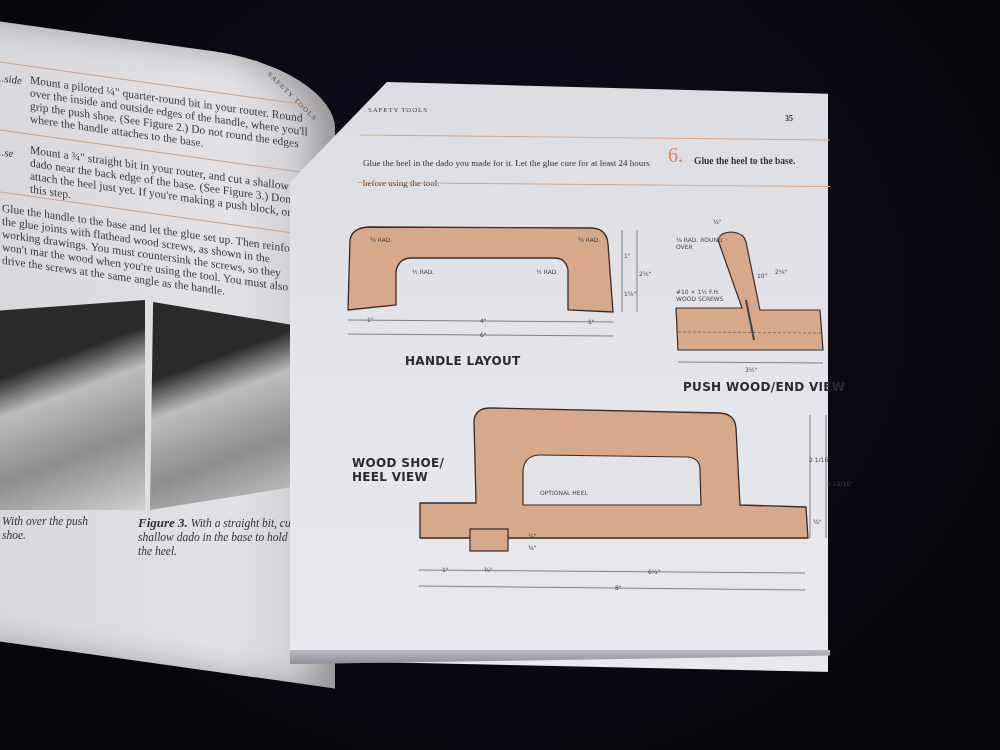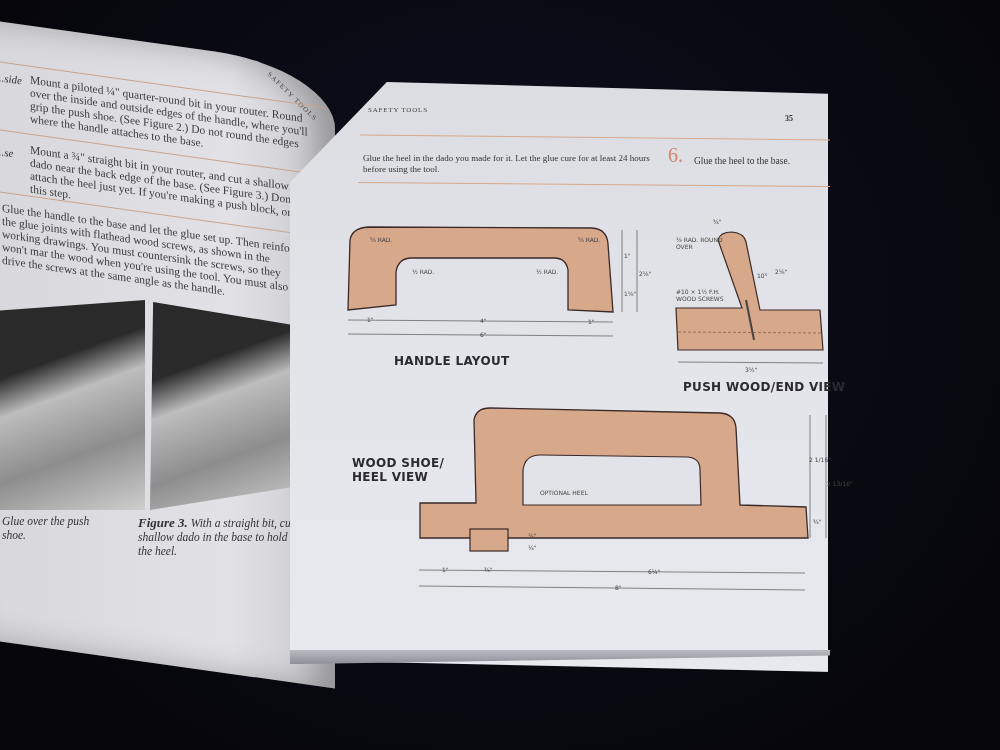--- a/index.html
+++ b/index.html
@@ -15,23 +15,23 @@
   .photo{position:absolute;background:linear-gradient(160deg,#2a2a2a 0%,#2a2a2a 30%,#bdbdbd 45%,#8d8d8d 70%,#cfcfcf 100%);}
   .caption{position:absolute;font-style:italic;font-size:11.5px;line-height:14px;color:#333;}
   .caption b{font-style:italic;font-size:13px;}
   
   .right-page{position:absolute;left:290px;top:82px;width:538px;height:590px;background:linear-gradient(180deg,#dcdde2 0%,#e4e5ea 50%,#e8e9ee 100%);
     clip-path:polygon(18% 0,100% 2%,101% 100%,0 98%,0 17%);}
   .page-edge{position:absolute;left:290px;top:650px;width:540px;height:14px;background:linear-gradient(180deg,#b9bac2,#8e8f98);clip-path:polygon(0 0,100% 0,100% 40%,2% 100%,0 100%);}
   .rhead{position:absolute;left:368px;top:106px;font-size:7px;letter-spacing:.8px;color:#444;}
   .pnum{position:absolute;left:785px;top:114px;font-size:8px;font-weight:bold;color:#333;}
   .hrule{position:absolute;height:0;border-top:1.3px solid #d7a88a;}
-  .step-text{position:absolute;left:363px;top:153px;width:300px;font-size:9px;line-height:11px;color:#333;}
+  .step-text{position:absolute;left:363px;top:153px;width:300px;font-size:9px;line-height:20px;color:#333;}
   .step-num{position:absolute;left:668px;top:144px;font-size:20px;color:#d2876a;}
-  .step-title{position:absolute;left:668px;top:156px;width:130px;font-size:9.5px;line-height:11px;font-weight:normal;color:#333;text-indent:26px;}
+  .step-title{position:absolute;left:668px;top:156px;width:130px;font-size:9.5px;line-height:11px;font-weight:bold;color:#333;text-indent:26px;}
   .fig-title{position:absolute;font-family:"DejaVu Sans",sans-serif;font-weight:bold;color:#2a2a30;font-size:12px;letter-spacing:.3px;line-height:14px;}
   .dim{position:absolute;font-family:"DejaVu Sans",sans-serif;font-size:6px;color:#444;}
   svg{position:absolute;left:0;top:0;}
 </style>
 </head>
 <body>
 
 <div class="scene"></div>
 
 <div class="left-page">
@@ -41,21 +41,21 @@
   <div class="left-text" style="top:48px">Mount a piloted ¼" quarter-round bit in your router. Round over the inside and outside edges of the handle, where you'll grip the push shoe. (See Figure 2.) Do not round the edges where the handle attaches to the base.</div>
   <div class="rule" style="top:108px"></div>
   <div class="left-label" style="top:124px">...se</div>
   <div class="left-text" style="top:118px">Mount a ¾" straight bit in your router, and cut a shallow dado near the back edge of the base. (See Figure 3.) Don't attach the heel just yet. If you're making a push block, omit this step.</div>
   <div class="rule" style="top:170px"></div>
   <div class="left-text" style="top:180px;left:12px;width:305px">Glue the handle to the base and let the glue set up. Then reinforce the glue joints with flathead wood screws, as shown in the working drawings. You must countersink the screws, so they won't mar the wood when you're using the tool. You must also drive the screws at the same angle as the handle.</div>
 </div>
 
 <div class="photo" style="left:0;top:300px;width:145px;height:210px;clip-path:polygon(0 5%,100% 0,100% 100%,0 100%)"></div>
 <div class="photo" style="left:150px;top:302px;width:155px;height:208px;clip-path:polygon(2% 0,100% 12%,100% 88%,0 100%)"></div>
-<div class="caption" style="left:2px;top:514px;width:110px">Glue over the push shoe.</div>
+<div class="caption" style="left:2px;top:514px;width:110px">With over the push shoe.</div>
 <div class="caption" style="left:138px;top:516px;width:165px"><b>Figure 3.</b> <span>With a straight bit, cut a shallow dado in the base to hold the heel.</span></div>
 
 <div class="right-page"></div>
 <div class="page-edge"></div>
 <div class="rhead">SAFETY TOOLS</div>
 <div class="pnum">35</div>
 <div class="hrule" style="left:360px;top:137px;width:470px;transform:rotate(.6deg)"></div>
 <div class="step-text">Glue the heel in the dado you made for it. Let the glue cure for at least 24 hours before using the tool.</div>
 <div class="step-num">6.</div>
 <div class="step-title">Glue the heel to the base.</div>
@@ -82,21 +82,21 @@
     <path d="M474,420 Q476,408 490,408 L720,413 Q735,414 736,428 L740,505 L806,507 L808,538 L420,538 L420,503 L476,503 Z" fill="#d7a88a" stroke="#3a2a28" stroke-width="1.3"></path>
     <path d="M523,505 L523,470 Q525,455 540,455 L688,457 Q700,458 700,470 L701,505 Z" fill="#e2e3e8" stroke="#3a2a28" stroke-width="1.2"></path>
     <rect x="470" y="529" width="38" height="22" fill="#d7a88a" stroke="#3a2a28" stroke-width="1.2"></rect>
     <line x1="419" y1="570" x2="805" y2="573" stroke="#555" stroke-width=".7"></line>
     <line x1="419" y1="586" x2="805" y2="590" stroke="#555" stroke-width=".7"></line>
     <line x1="810" y1="415" x2="810" y2="538" stroke="#555" stroke-width=".7"></line>
     <line x1="826" y1="415" x2="826" y2="538" stroke="#555" stroke-width=".7"></line>
   </g>
 </svg>
 
-<div class="fig-title" style="left:394px;top:354px">HANDLE LAYOUT</div>
+<div class="fig-title" style="left:405px;top:354px">HANDLE LAYOUT</div>
 <div class="fig-title" style="left:683px;top:380px">PUSH WOOD/END VIEW</div>
 <div class="fig-title" style="left:352px;top:456px">WOOD SHOE/</div>
 <div class="fig-title" style="left:352px;top:470px">HEEL VIEW</div>
 
 <div class="dim" style="left:370px;top:236px">⅝ RAD.</div>
 <div class="dim" style="left:578px;top:236px">⅝ RAD.</div>
 <div class="dim" style="left:412px;top:268px">½ RAD.</div>
 <div class="dim" style="left:536px;top:268px">½ RAD.</div>
 <div class="dim" style="left:367px;top:316px">1"</div>
 <div class="dim" style="left:480px;top:317px">4"</div>

